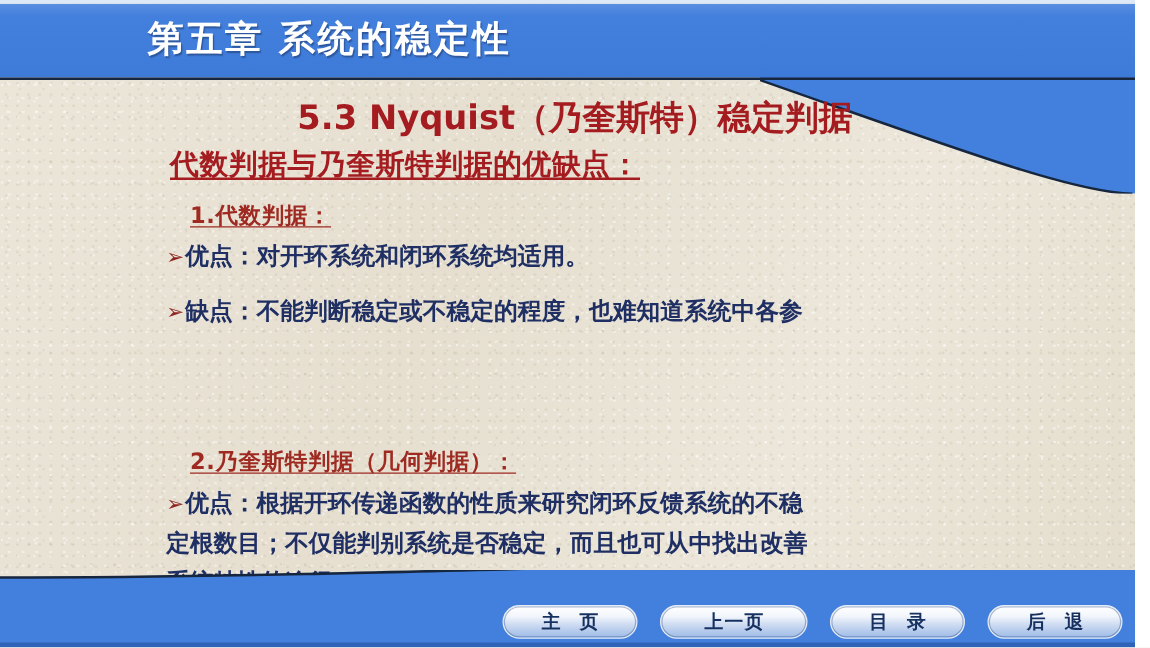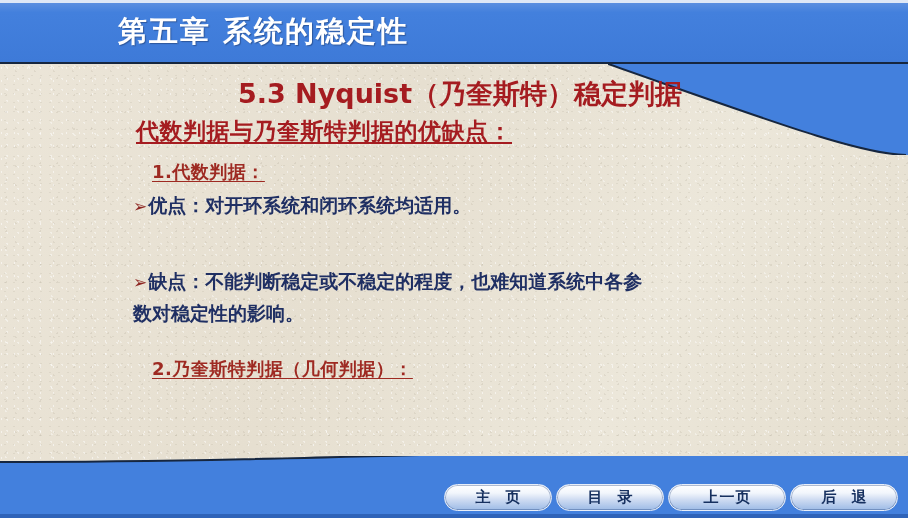--- a/index.html
+++ b/index.html
@@ -142,38 +142,38 @@
     line-height: 31px;
     font-family: "DejaVu Sans", "Liberation Sans", sans-serif;
   }
   .bullet-block .arrow {
     color: #8d2622;
     font-size: 17px;
     margin-right: 1px;
     font-weight: bold;
   }
   .b1 { left: 133px; top: 126px; width: 700px; }
-  .b2 { left: 133px; top: 170px; width: 700px; margin-top: 32px; }
+  .b2 { left: 133px; top: 170px; width: 700px; }
   .b3 { left: 133px; top: 324px; width: 700px; }
   .b4 { left: 133px; top: 420px; width: 700px; }
 
   .bullet-line { white-space: nowrap; }
   .bullet-line.wrap2 { margin-left: 0; }
 
   
   .navbar {
     position: absolute;
     left: 0;
     bottom: 6px;
     width: 920px;
     height: 30px;
     display: flex;
     justify-content: flex-end;
     align-items: center;
-    gap: 4px;
+    gap: 18px;
     padding-right: 22px;
     box-sizing: border-box;
     z-index: 5;
   }
   .navbtn {
     height: 25px;
     min-width: 86px;
     padding: 0 10px;
     border-radius: 14px;
     background: linear-gradient(180deg, #ffffff 0%, #f2f6fc 32%, #cfdcf2 58%, #9dbbe6 100%);
@@ -215,39 +215,43 @@
     <div class="head1">代数判据与乃奎斯特判据的优缺点：</div>
 
     <div class="head2 h-a">1.代数判据：</div>
 
     <div class="bullet-block b1">
       <div class="bullet-line"><span class="arrow">➢</span><span>优点：对开环系统和闭环系统均适用。</span></div>
     </div>
 
     <div class="bullet-block b2">
       <div class="bullet-line"><span class="arrow">➢</span><span>缺点：不能判断稳定或不稳定的程度，也难知道系统中各参</span></div>
-      <div class="bullet-line wrap2"><span>数对稳定性的影响。</span></div>
     </div>
 
     <div class="head2 h-b">2.乃奎斯特判据（几何判据）：</div>
 
+    <div class="bullet-block b3">
+      <div class="bullet-line"><span class="arrow">➢</span><span>优点：根据开环传递函数的性质来研究闭环反馈系统的不稳</span></div>
+      <div class="bullet-line wrap2"><span>定根数目；不仅能判别系统是否稳定，而且也可从中找出改善</span></div>
+      <div class="bullet-line wrap2"><span>系统特性的途径。</span></div>
+    </div>
 
     <div class="bullet-block b4">
       <div class="bullet-line"><span class="arrow">➢</span><span>缺点：仅适用于闭环系统。</span></div>
     </div>
   </div>
 
   <div class="footer-band">
     <svg width="920" height="62" viewBox="0 0 920 62" xmlns="http://www.w3.org/2000/svg">
       <path d="M 0 6 C 230 6 430 -2 920 -14 L 920 62 L 0 62 Z" fill="#4380dd"></path>
       <path d="M 0 6 C 230 6 430 -2 920 -14" fill="none" stroke="#16263f" stroke-width="2"></path>
       <rect x="0" y="58" width="920" height="4" fill="#2f63b8"></rect>
     </svg>
   </div>
 
   <div class="navbar">
     <div class="navbtn">主 页</div>
+    <div class="navbtn wide">上一页</div>
     <div class="navbtn">目 录</div>
-    <div class="navbtn wide">上一页</div>
     <div class="navbtn">后 退</div>
   </div>
 
 </div>
 
 </body></html>

